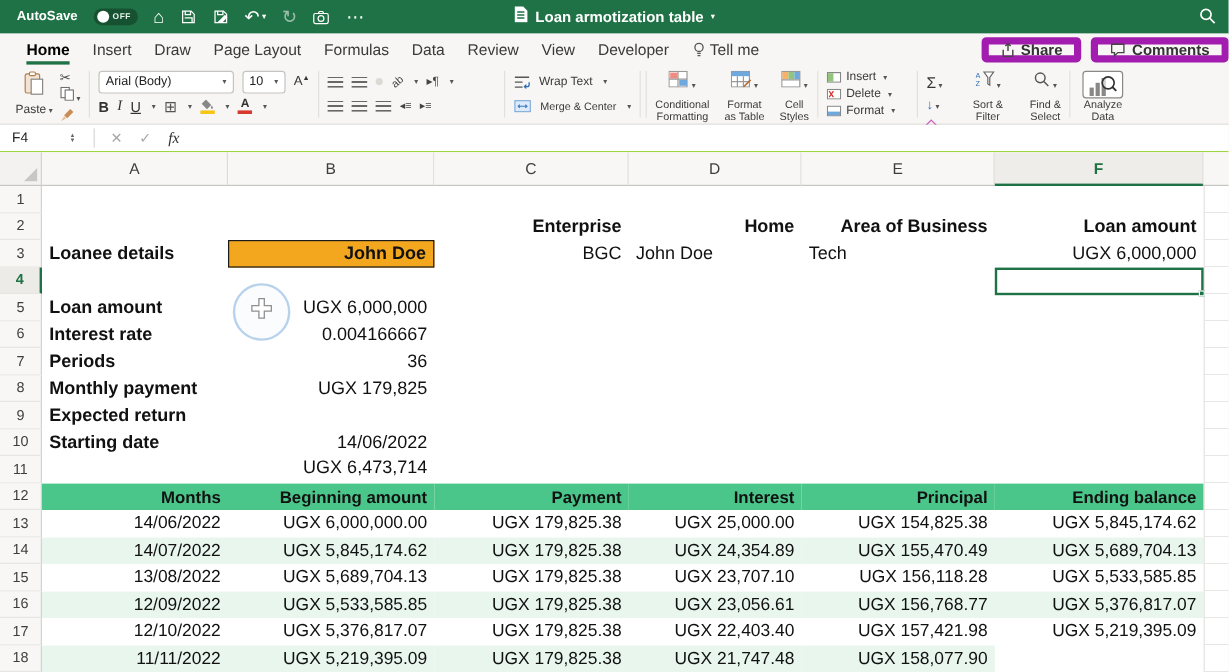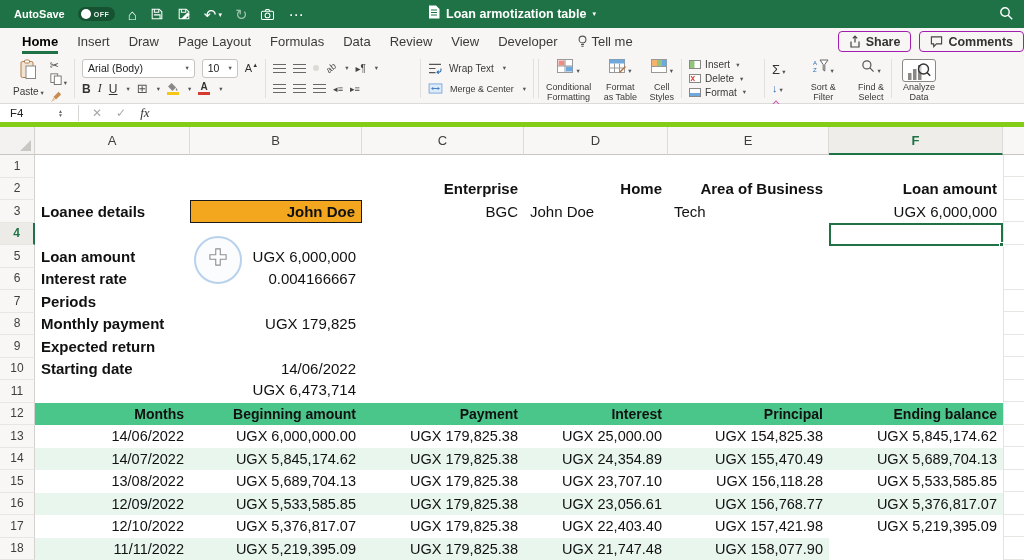--- a/index.html
+++ b/index.html
@@ -21,21 +21,21 @@
   .tb-center{position:absolute;left:0;right:0;top:0;height:28px;display:flex;align-items:center;justify-content:center;gap:6px;pointer-events:none;}
   .tb-title{font-size:12.5px;font-weight:700;}
   .tb-right{position:absolute;right:10px;top:6px;}
   
   .tabrow{position:absolute;left:0;top:28px;width:1024px;height:26px;background:#f7f6f4;display:flex;align-items:center;}
   .tabs{display:flex;align-items:stretch;height:26px;gap:19px;padding-left:22px;font-size:13px;color:#3b3a39;}
   .tab{display:flex;align-items:center;cursor:default;}
   .tab.active{font-weight:700;color:#000;box-shadow:inset 0 -3px 0 var(--green);}
   .tellme{display:flex;align-items:center;gap:4px;margin-left:19px;font-size:13px;color:#3b3a39;}
   .tr-right{position:absolute;right:0;top:3px;display:flex;gap:8px;}
-  .btn{display:flex;align-items:center;gap:5px;height:21px;padding:0 10px;border:1px solid #a21caf;border-radius:4px;font-size:12.5px;font-weight:600;color:#333;background:#f7f6f4;white-space:nowrap;}
+  .btn{display:flex;align-items:center;gap:5px;height:21px;padding:0 10px;border:6px solid #a21caf;border-radius:4px;font-size:12.5px;font-weight:600;color:#333;background:#f7f6f4;white-space:nowrap;}
   
   .ribbon{position:absolute;left:0;top:54px;width:1024px;height:50px;background:#f7f6f4;display:flex;align-items:stretch;padding:3px 0 3px 8px;border-bottom:1px solid #dddbd7;}
   .grp{display:flex;flex-direction:column;justify-content:space-between;padding:1px 5px;}
   .sep{width:1px;background:#e2e0dc;margin:2px 2px;}
   .rrow{display:flex;align-items:center;gap:7px;height:21px;}
   .dd{font-size:6.5px;color:#555;margin-left:2px;}
   .combo{display:flex;align-items:center;justify-content:space-between;height:19px;background:#fff;border:1px solid #c6c4c1;border-radius:3px;font-size:10.5px;color:#222;padding:0 5px;}
   .lbl10{font-size:10px;color:#3b3a39;white-space:nowrap;}
   .lbl9{font-size:9px;line-height:10px;color:#3b3a39;text-align:center;white-space:nowrap;}
   .g-clip{flex-direction:row;gap:6px;align-items:center;}
@@ -51,21 +51,21 @@
   .pressed{background:#dcdad5;border-radius:3px;padding:3px;}
   .rot45{display:inline-block;transform:rotate(-40deg);font-size:9px;color:#444;}
   .mini{font-size:8px;color:#44546a;letter-spacing:-.5px;}
   .stylebtn{display:flex;flex-direction:column;align-items:center;justify-content:space-between;height:44px;padding-top:1px;}
   .cellrow{display:flex;align-items:center;gap:4px;height:14px;}
   .diamond{width:8px;height:8px;border:1.5px solid #c75fb8;transform:rotate(45deg);display:inline-block;}
   .sigma{font-size:13px;color:#333;line-height:1;}
   .bluearr{color:#2b6cb8;font-size:11px;font-weight:700;line-height:1;}
   .anabox{width:34px;height:28px;border:1px solid #8a8886;border-radius:3px;background:#fff;display:flex;align-items:center;justify-content:center;}
   
-  .fbar{position:absolute;left:0;top:104px;width:1024px;height:23px;background:#fff;border-bottom:5px solid #84cc16;display:flex;align-items:center;}
+  .fbar{position:absolute;left:0;top:104px;width:1024px;height:23px;background:#fff;border-bottom:1px solid #84cc16;display:flex;align-items:center;}
   .namebox{width:58px;padding-left:10px;font-size:11.5px;color:#222;}
   .stepper{display:flex;flex-direction:column;font-size:5px;color:#666;line-height:4.5px;width:14px;}
   .fdiv{width:1px;height:16px;background:#d8d6d2;margin:0 6px;}
   .fbi{font-size:12px;color:#aaa8a5;margin:0 7px;}
   .fx{font-size:13px;font-style:italic;font-family:"Liberation Serif",serif;color:#333;margin:0 7px;}
   .finput{flex:1;height:100%;}
   
   .sheet{position:absolute;left:0;top:127px;width:1024px;height:433px;background:#fff;}
   .colheads{display:flex;height:28px;}
   .corner{width:35px;height:28px;background:#f4f2f0;border-right:1px solid #d4d2cf;border-bottom:1px solid #c8c6c3;position:relative;}
@@ -461,20 +461,21 @@
           <div class="cell b l" style="width: 155px;">Interest rate</div>
           <div class="cell r" style="width: 172px;">0.004166667</div>
           <div class="cell" style="width: 162px;"></div>
           <div class="cell" style="width: 144px;"></div>
           <div class="cell" style="width: 161px;"></div>
           <div class="cell" style="width: 174px;"></div>
         </div>
         <div class="row">
           <div class="rh">7</div>
           <div class="cell b l" style="width: 155px;">Periods</div>
+          <div class="cell r" style="width: 172px;">36</div>
           <div class="cell" style="width: 162px;"></div>
           <div class="cell" style="width: 144px;"></div>
           <div class="cell" style="width: 161px;"></div>
           <div class="cell" style="width: 174px;"></div>
         </div>
         <div class="row">
           <div class="rh">8</div>
           <div class="cell b l" style="width: 155px;">Monthly payment</div>
           <div class="cell r" style="width: 172px;">UGX 179,825</div>
           <div class="cell" style="width: 162px;"></div>

